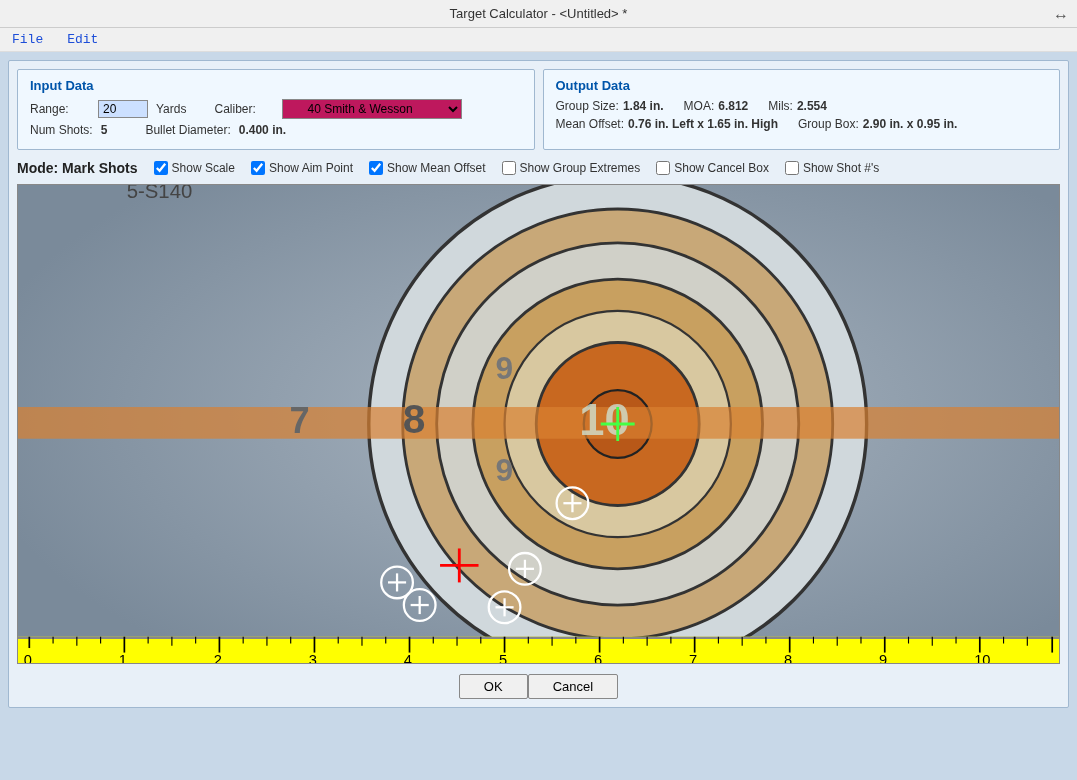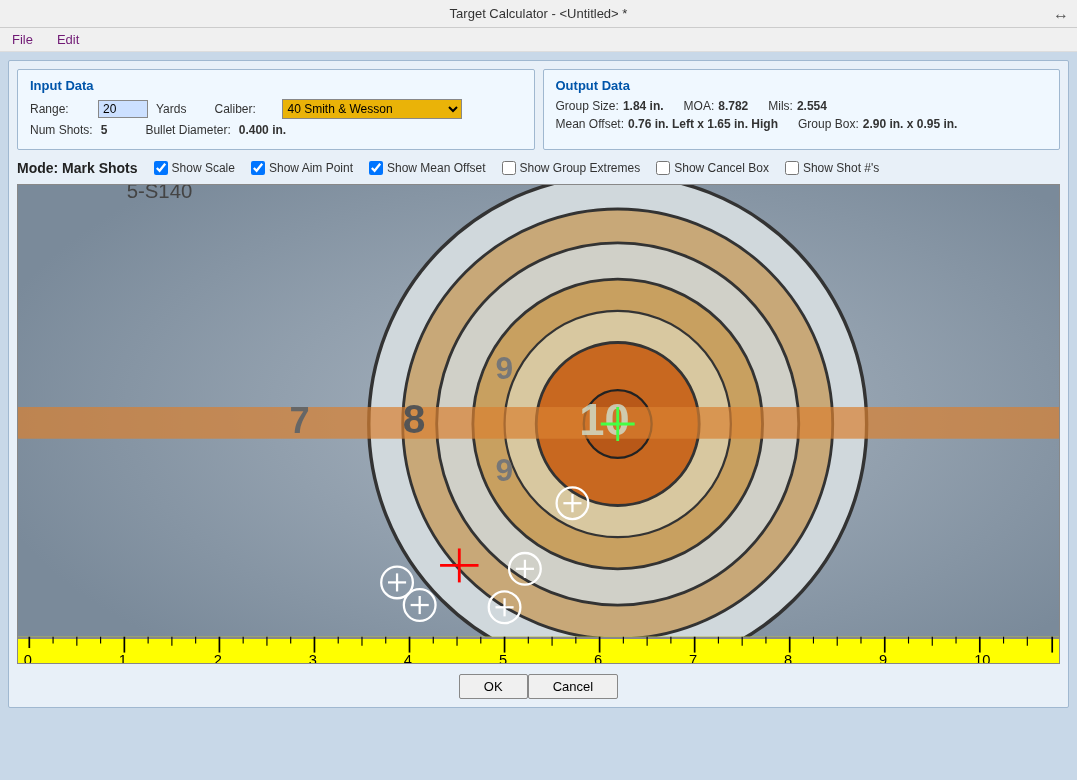--- a/index.html
+++ b/index.html
@@ -34,23 +34,24 @@
       background: #f0f0f0;
       height: 24px;
       display: flex;
       align-items: center;
       padding: 0 8px;
       gap: 16px;
       border-bottom: 1px solid #ddd;
     }
     .menu-item {
       font-size: 13px;
-      color: #701a75;
+      color: #1d4ed8;
       cursor: pointer;
       padding: 2px 4px;
+      font-family: Liberation Mono, monospace;
     }
     .main-container {
       margin: 8px;
       background: #e8f0f8;
       border: 1px solid #a0b8d0;
       border-radius: 2px;
       padding: 8px;
     }
     .data-row {
       display: flex;
@@ -100,24 +101,24 @@
       padding: 1px 4px;
       font-size: 12px;
       width: 50px;
       background: #fff;
     }
     input[type="text"].highlighted {
       background: #cce0ff;
     }
     select {
       border: 1px solid #888;
-      padding: 1px 0;
+      padding: 1px 20px;
       font-size: 12px;
       width: 180px;
-      background: #eab308;
+      background: #be185d;
     }
     .output-row1 {
       display: flex;
       gap: 20px;
       margin-bottom: 4px;
     }
     .output-field {
       display: flex;
       gap: 4px;
       align-items: center;
@@ -222,21 +223,21 @@
 
     <div class="output-section">
       <div class="section-title">Output Data</div>
       <div class="output-row1">
         <div class="output-field">
           <span class="output-label">Group Size:</span>
           <span class="output-value">1.84 in.</span>
         </div>
         <div class="output-field">
           <span class="output-label">MOA:</span>
-          <span class="output-value">8.782</span>
+          <span class="output-value">6.812</span>
         </div>
         <div class="output-field">
           <span class="output-label">Mils:</span>
           <span class="output-value">2.554</span>
         </div>
       </div>
       <div class="output-row1">
         <div class="output-field">
           <span class="output-label">Mean Offset:</span>
           <span class="output-value">0.76 in. Left x 1.65 in. High</span>

